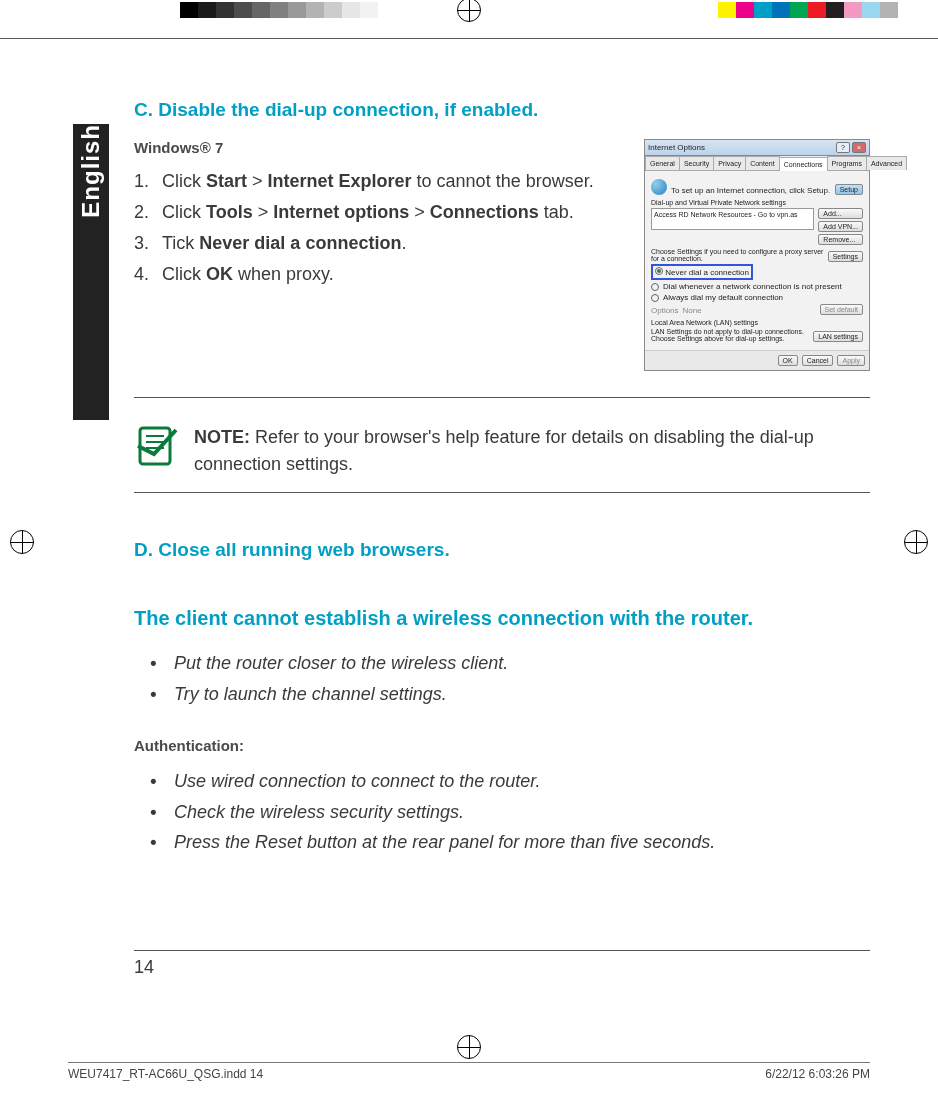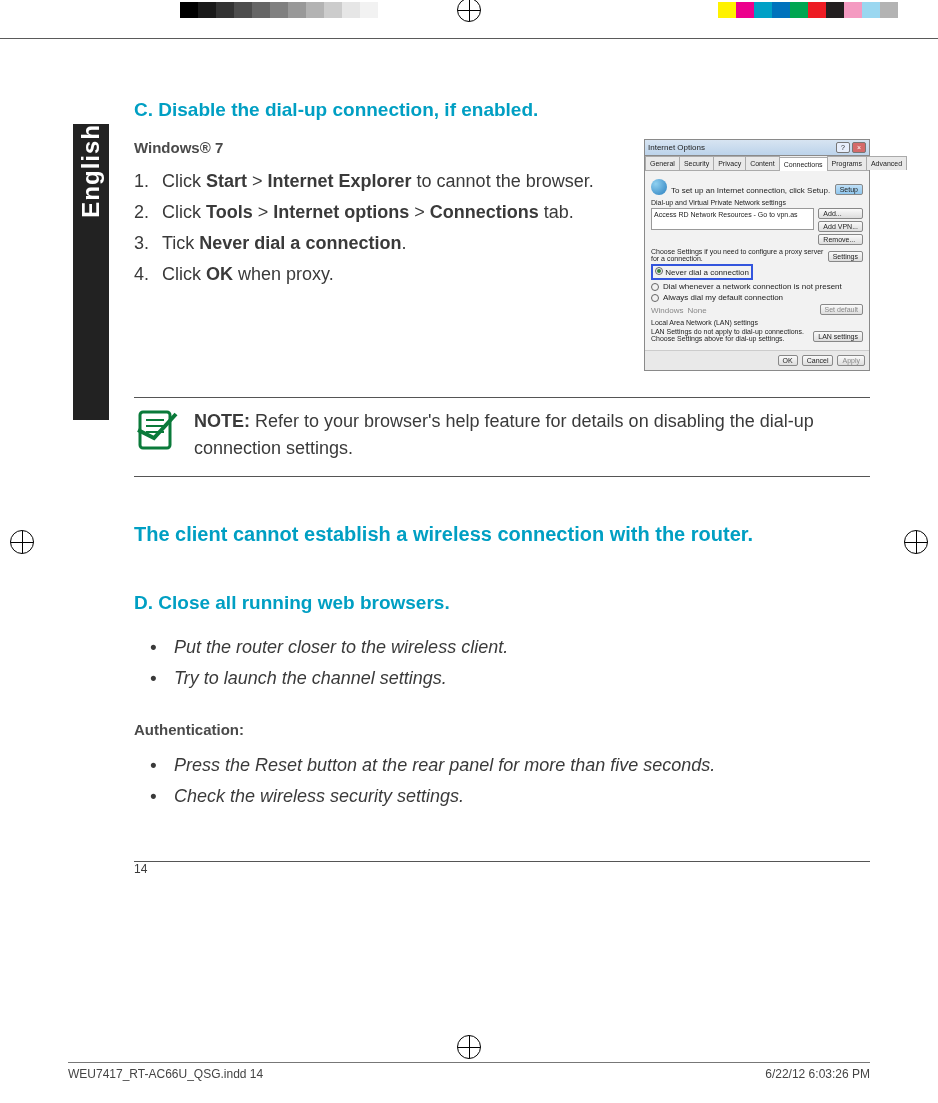--- a/index.html
+++ b/index.html
@@ -140,21 +140,21 @@
   .dbtn{border:1px solid #888;padding:1px 4px;font-size:7px;background:linear-gradient(#fafafa,#ddd);border-radius:2px;white-space:nowrap;}
   .dbtn.setup{background:linear-gradient(#bfe0f8,#8fc6ed);}
   .radio{width:8px;height:8px;border:1px solid #666;border-radius:50%;display:inline-block;position:relative;}
   .radio.checked::after{content:"";position:absolute;width:4px;height:4px;background:#3a7f3a;border-radius:50%;top:1px;left:1px;}
   .hl{border:2px solid #3355dd;padding:1px 2px;display:inline-block;}
   .listbox{border:1px solid #999;height:22px;background:#fff;font-size:7px;padding:2px;overflow:hidden;}
   .footerbtns{display:flex;justify-content:flex-end;gap:4px;padding:4px;border-top:1px solid #ccc;background:#e9e9e9;}
   .muted{color:#888;}
 
   
-  .note-wrap { display:flex; align-items:flex-start; gap:16px; margin: 26px 0 12px; border-bottom:1px solid #555; padding-bottom:14px; border-top:1px solid #555; padding-top:10px;}
+  .note-wrap { display:flex; align-items:flex-start; gap:16px; margin: 26px 0 12px; border-bottom:1px solid #555; padding-bottom:14px; border-top:1px solid #555; padding-top:26px;}
   .note-icon-svg { width:44px; height:44px; flex:0 0 auto;}
   .note-text { font-size:18px; color:#3a3a3a; line-height:1.5;}
   .note-text .lab{font-weight:700;}
 
   ul.bullets {
     list-style: none;
     font-size: 18px;
     color: #3a3a3a;
     line-height: 1.7;
     padding-left: 40px;
@@ -164,23 +164,24 @@
     content:"•";
     position:absolute;
     left:-24px;
     font-weight:700;
   }
 
   .sect-gap { margin-top: 46px; }
   .sect-gap2 { margin-top: 28px; }
 
   .page-foot {
-    margin: 50px 68px 0 134px;
+    margin: 92px 68px 0 134px;
     border-top: 1px solid #555;
-    font-size: 12px;
+    padding-top: 6px;
+    font-size: 18px;
     color:#3a3a3a;
   }
 
   .print-slug {
     position:absolute;
     bottom:22px;
     left:68px;
     right:68px;
     display:flex;
     justify-content:space-between;
@@ -302,21 +303,21 @@
           </div>
         <div class="drow">
             <span class="radio"></span>
             <span>Dial whenever a network connection is not present</span>
           </div>
         <div class="drow">
             <span class="radio"></span>
             <span>Always dial my default connection</span>
           </div>
         <div class="drow muted">
-          <span>Windows</span>
+          <span>Options</span>
           <span style="flex:1">None</span>
           <span class="dbtn muted">Set default</span>
         </div>
         <div class="hdr" style="margin:4px 0 2px;font-size:7px;">Local Area Network (LAN) settings</div>
         <div class="drow">
           <span style="flex:1;font-size:7px;">LAN Settings do not apply to dial-up connections. Choose Settings above for dial-up settings.</span>
           <span class="dbtn">LAN settings</span>
         </div>
       </div>
       <div class="footerbtns">
@@ -333,33 +334,34 @@
       <path d="M4 22 L20 30 L42 6" fill="none" stroke="#0a7a3a" stroke-width="4"></path>
       <line x1="12" y1="12" x2="30" y2="12" stroke="#0a7a3a" stroke-width="2"></line>
       <line x1="12" y1="18" x2="30" y2="18" stroke="#0a7a3a" stroke-width="2"></line>
       <line x1="12" y1="24" x2="30" y2="24" stroke="#0a7a3a" stroke-width="2"></line>
     </svg>
     <div class="note-text">
       <span class="lab">NOTE:</span><span>   Refer to your browser's help feature for details on disabling the dial-up connection settings.</span>
     </div>
   </div>
 
+  <div class="heading-cyan sect-gap">D.   Close all running web browsers.</div>
+
   <div class="heading-cyan sect-gap" style="font-size:20px;">The client cannot establish a wireless connection with the router.</div>
-
-  <div class="heading-cyan sect-gap">D.   Close all running web browsers.</div>
 
   <ul class="bullets">
     <li>Put the router closer to the wireless client.</li>
     <li>Try to launch the channel settings.</li>
   </ul>
 
   <div class="sub-dark sect-gap2">Authentication:</div>
   <ul class="bullets">
+    <li>Use wired connection to connect to the router.</li>
+    <li>Check the wireless security settings.</li>
     <li>Press the Reset button at the rear panel for more than five seconds.</li>
-    <li>Check the wireless security settings.</li>
   </ul>
 
 </div>
 
 <div class="page-foot">
   <span>14</span>
 </div>
 
 <div class="print-slug">
   <span>WEU7417_RT-AC66U_QSG.indd   14</span>

